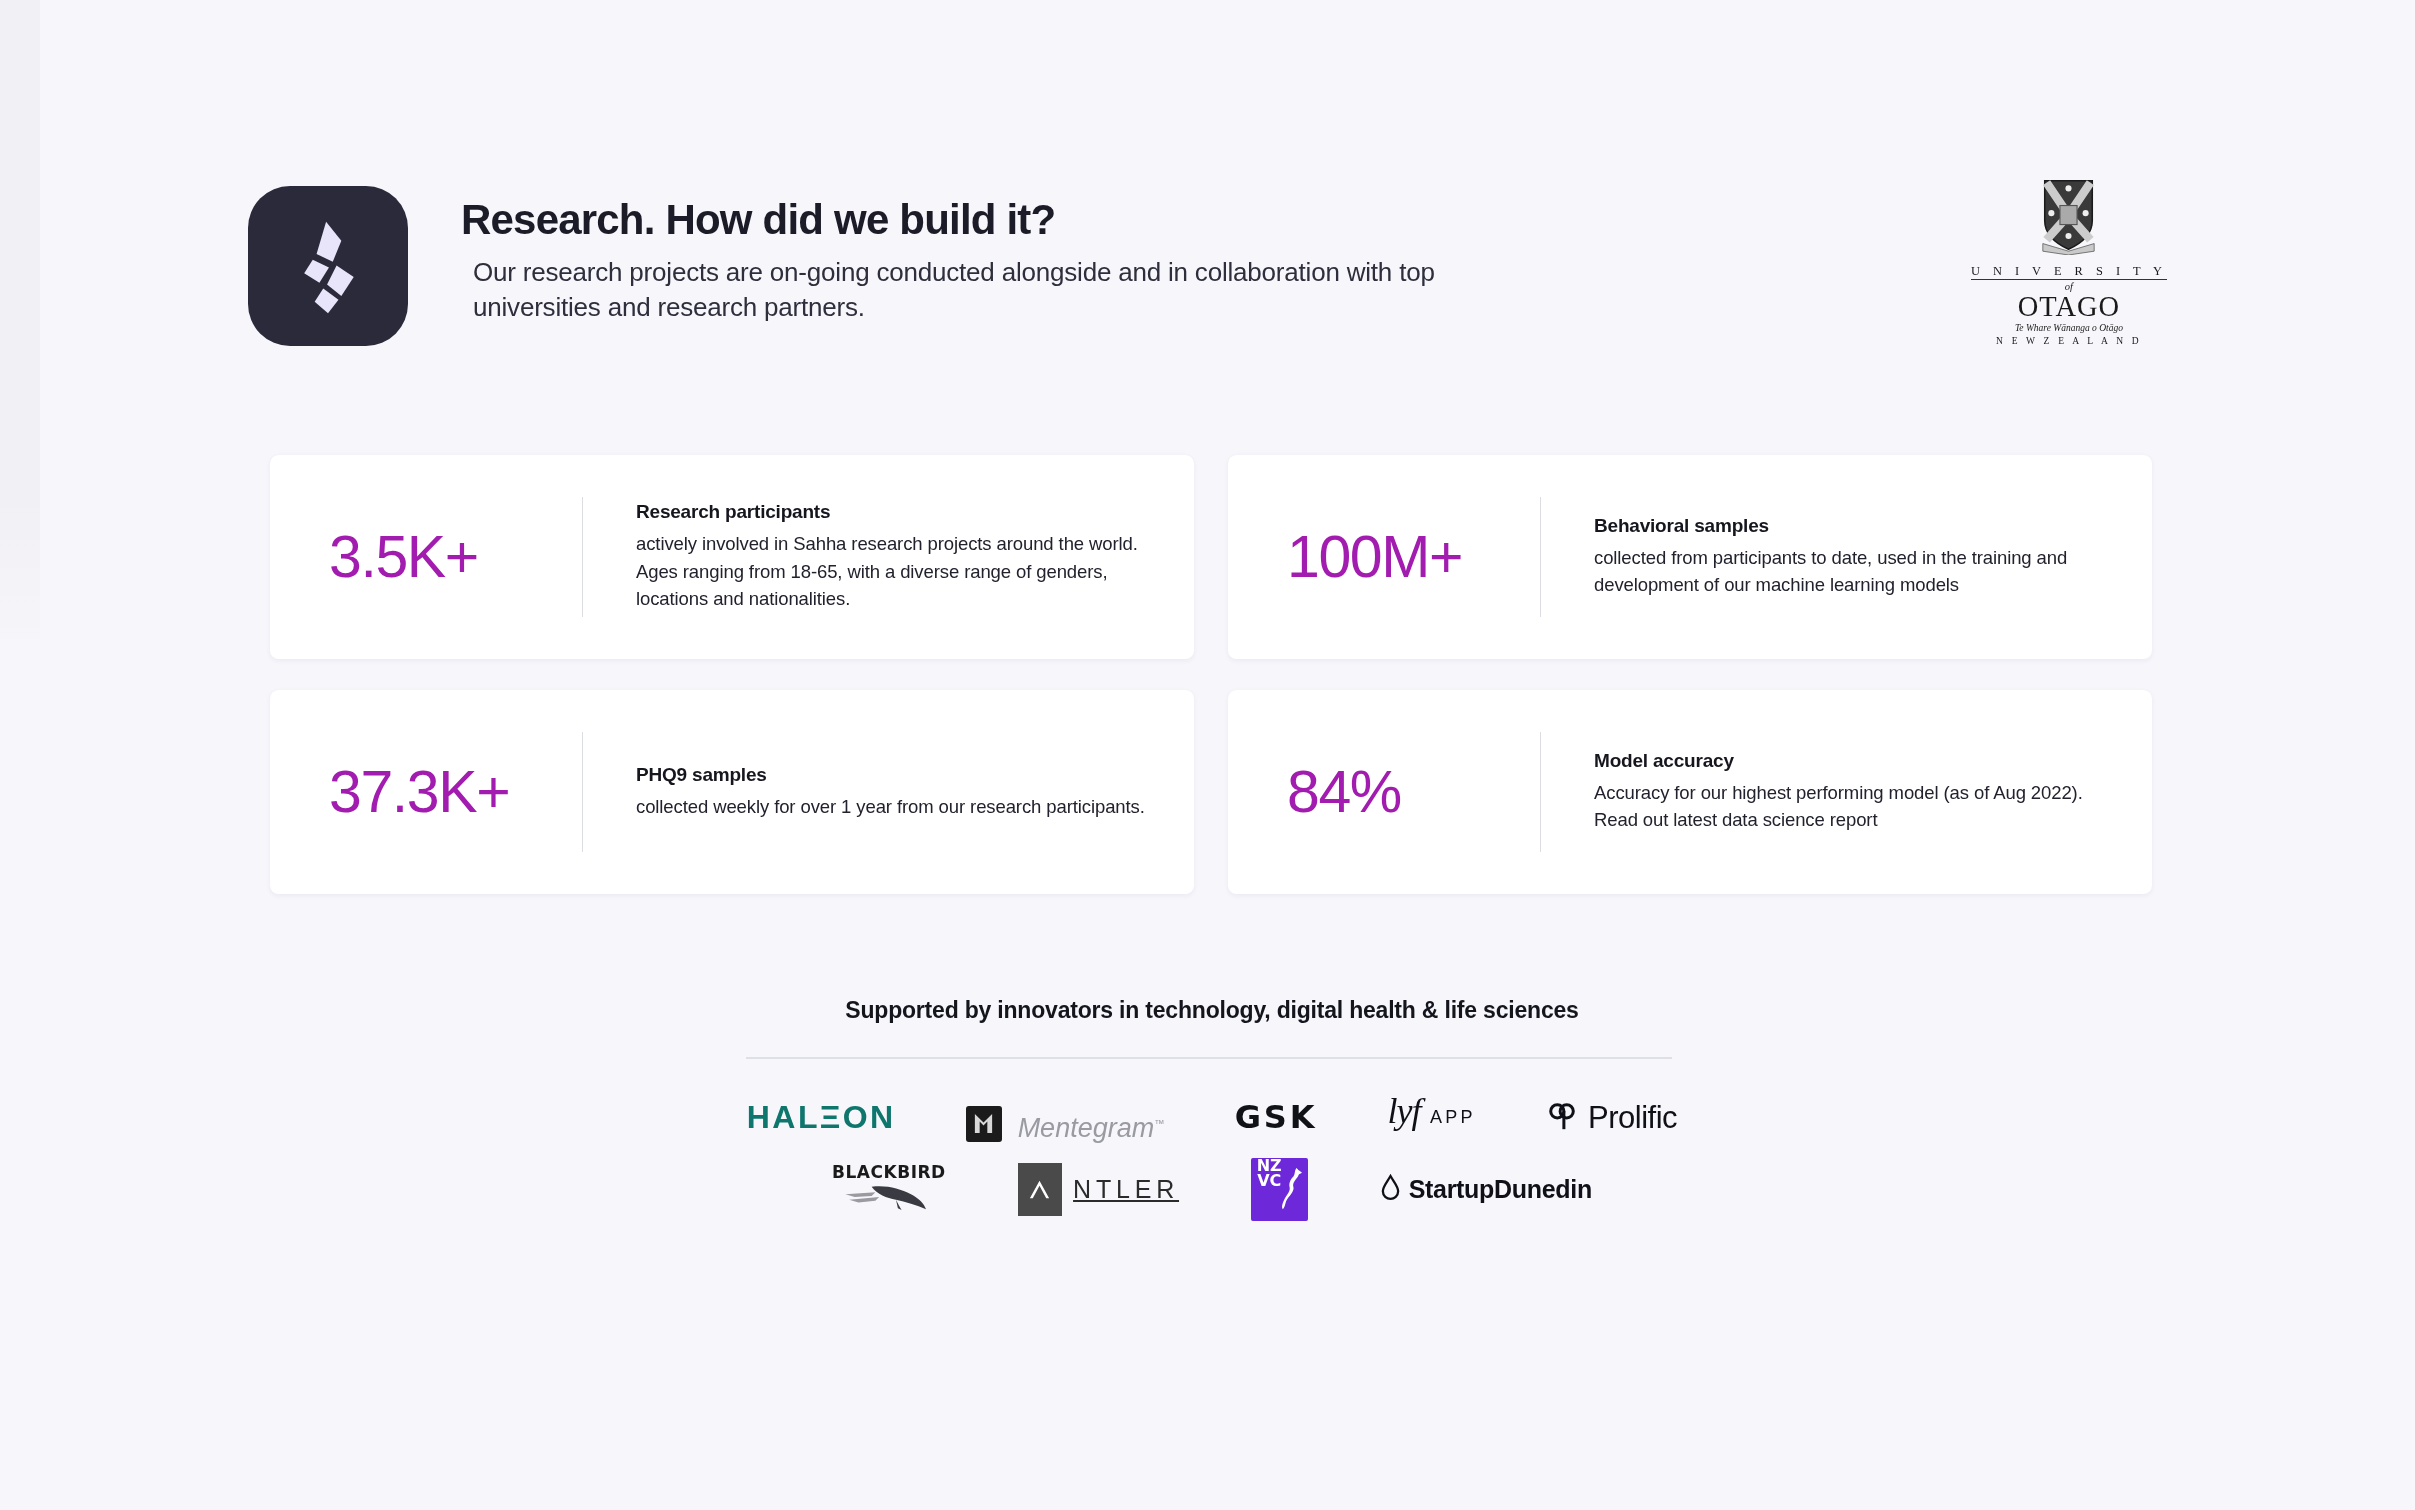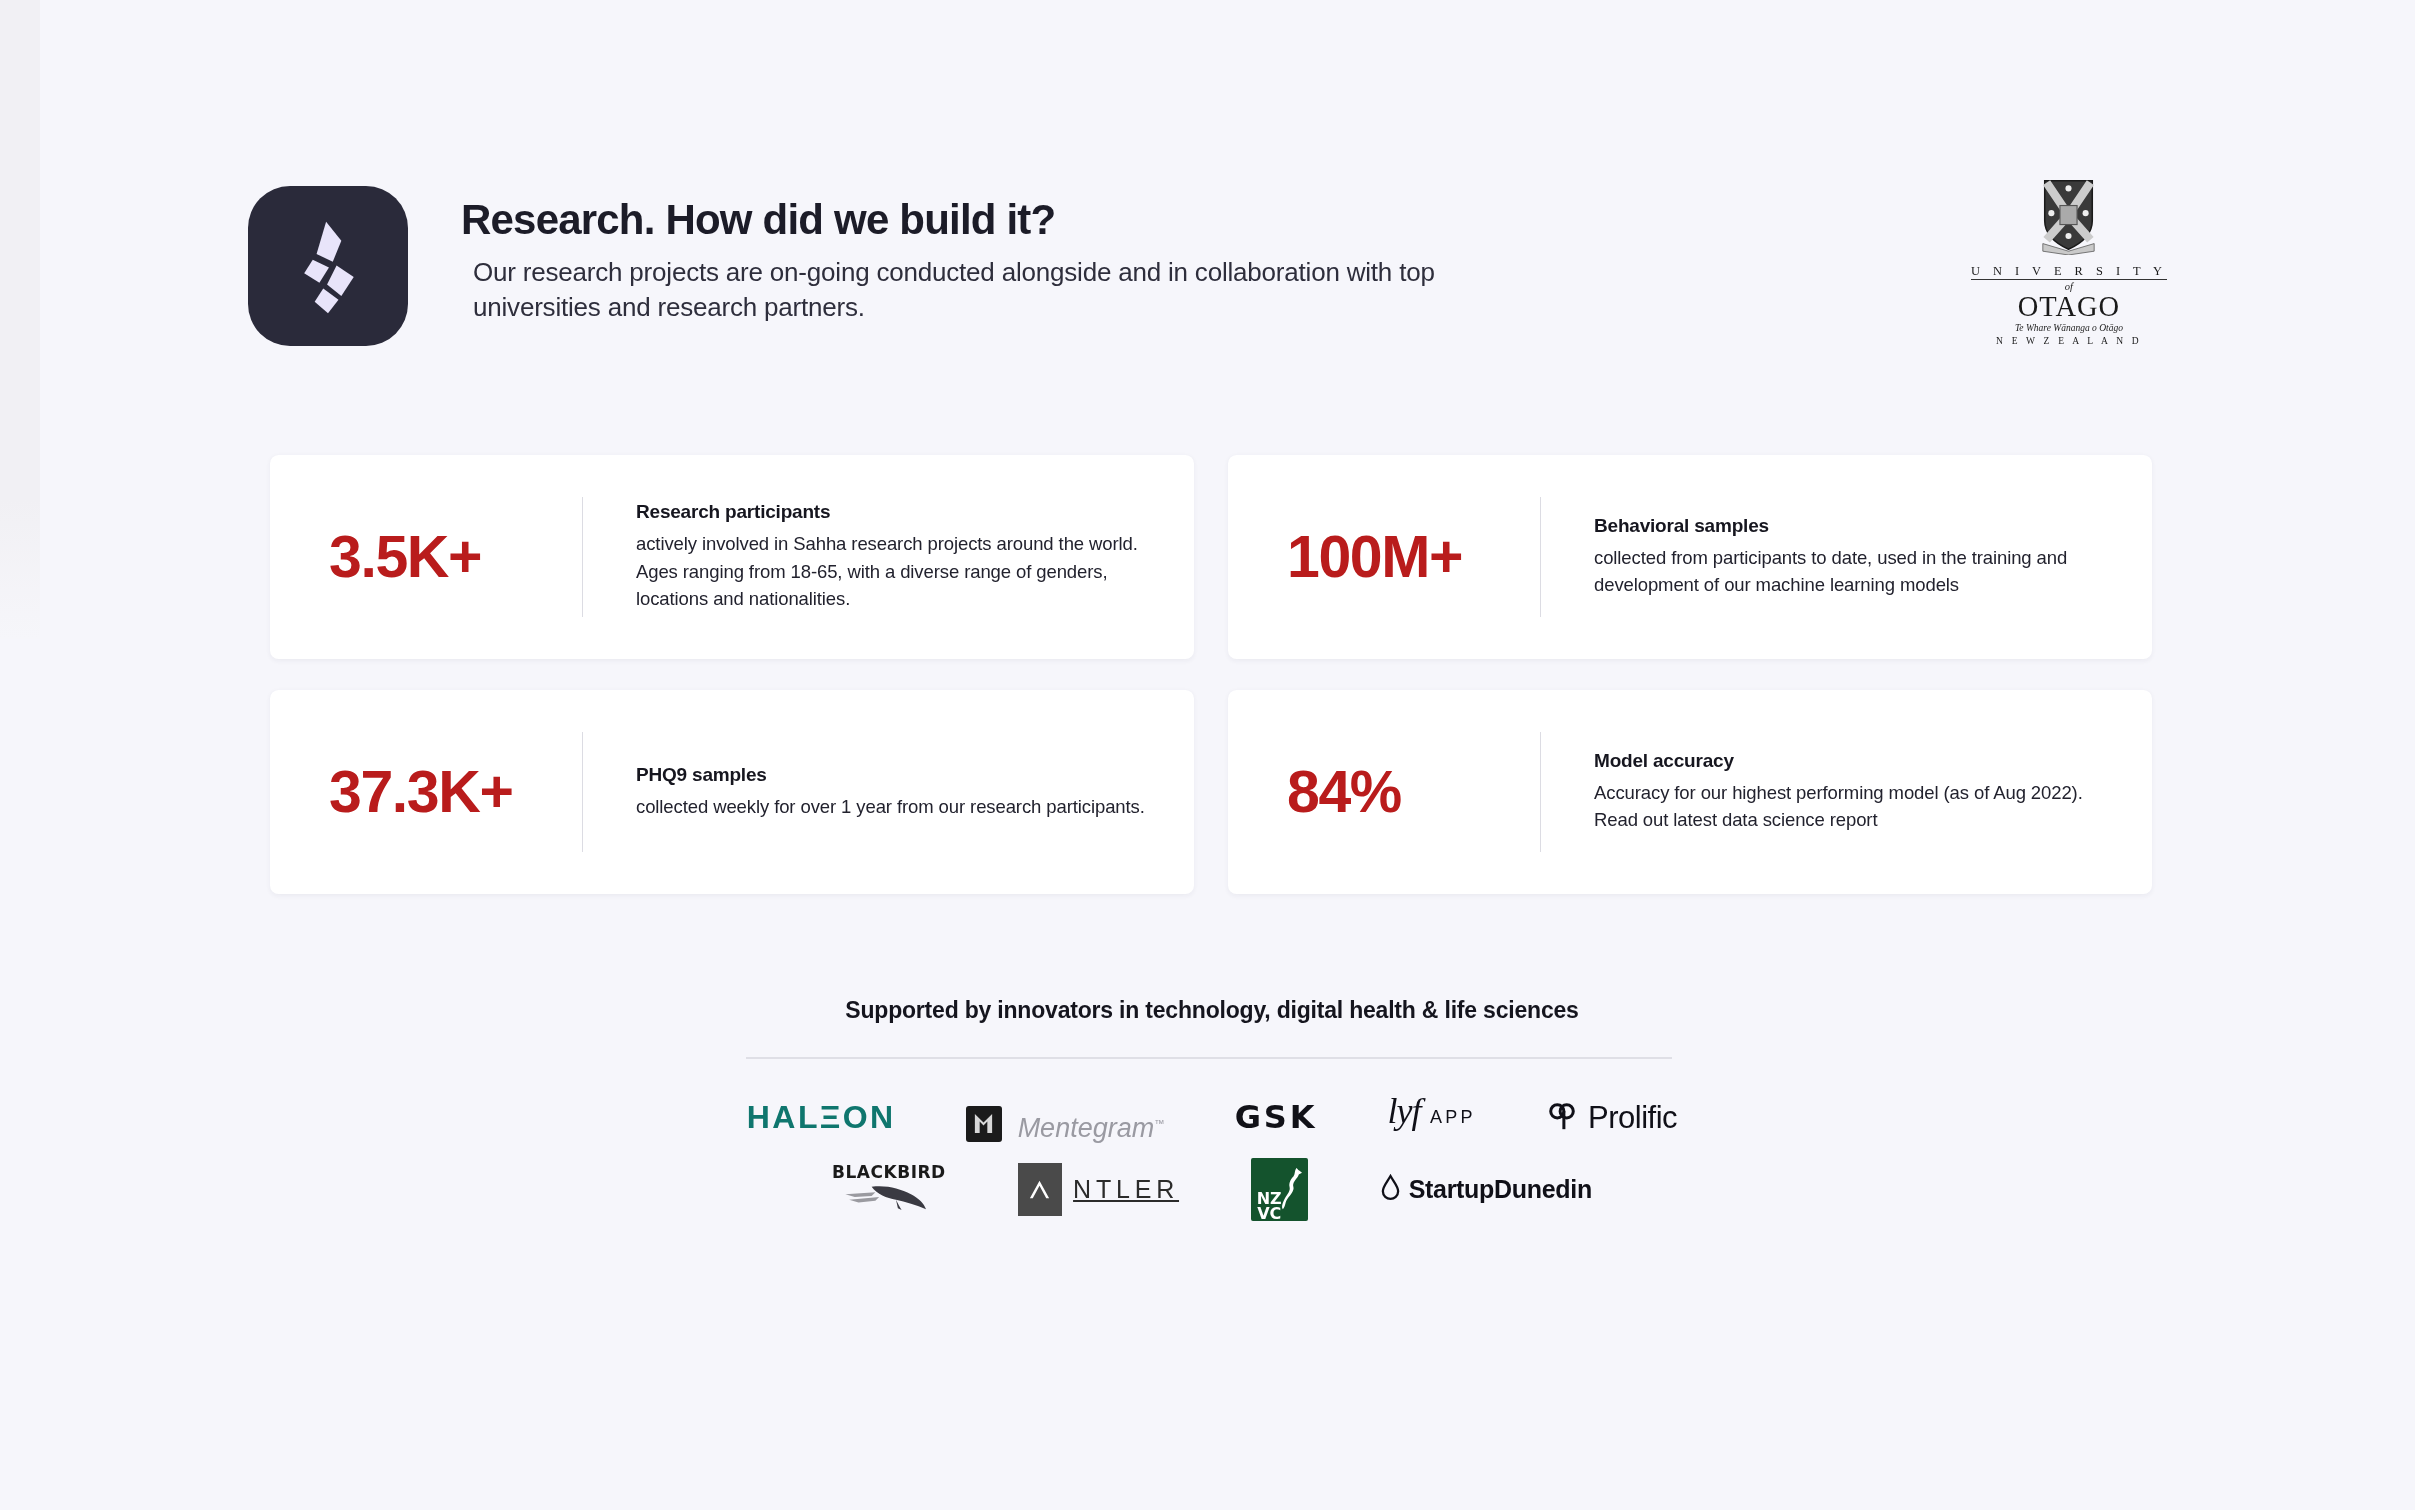--- a/index.html
+++ b/index.html
@@ -149,23 +149,23 @@
     width: 276px;
     flex: none;
     display: flex;
     align-items: center;
     justify-content: flex-start;
     padding-left: 23px;
     box-sizing: border-box;
   }
   .stat-value {
     font-size: 59px;
-    font-weight: bold;
+    font-weight: normal;
     letter-spacing: -1.4px;
-    color: #b91c1c;
+    color: #a21caf;
     line-height: 1;
     white-space: nowrap;
   }
   .stat-divider {
     width: 1px;
     align-self: stretch;
     background: #dcdce3;
     margin: 17px 0;
     flex: none;
   }
@@ -302,22 +302,22 @@
   }
   .antler-text {
     font-size: 25px;
     letter-spacing: 4.8px;
     color: #2b2b2b;
     line-height: 1;
     text-decoration: underline;
   }
   
   .nzvc-mark {
-    width: 57px; height: 63px; background: #14532d; border-radius: 1.9px;
-    position: relative; display: flex; align-items: flex-end;
+    width: 57px; height: 63px; background: #6d28d9; border-radius: 1.9px;
+    position: relative; display: flex; align-items: flex-start;
   }
   .nzvc-letters {
     color: #fff;
     font-size: 16px;
     font-weight: bold;
     line-height: 0.95;
     padding-left: 5.7px;
     font-family: "DejaVu Sans", sans-serif;
   }
   

